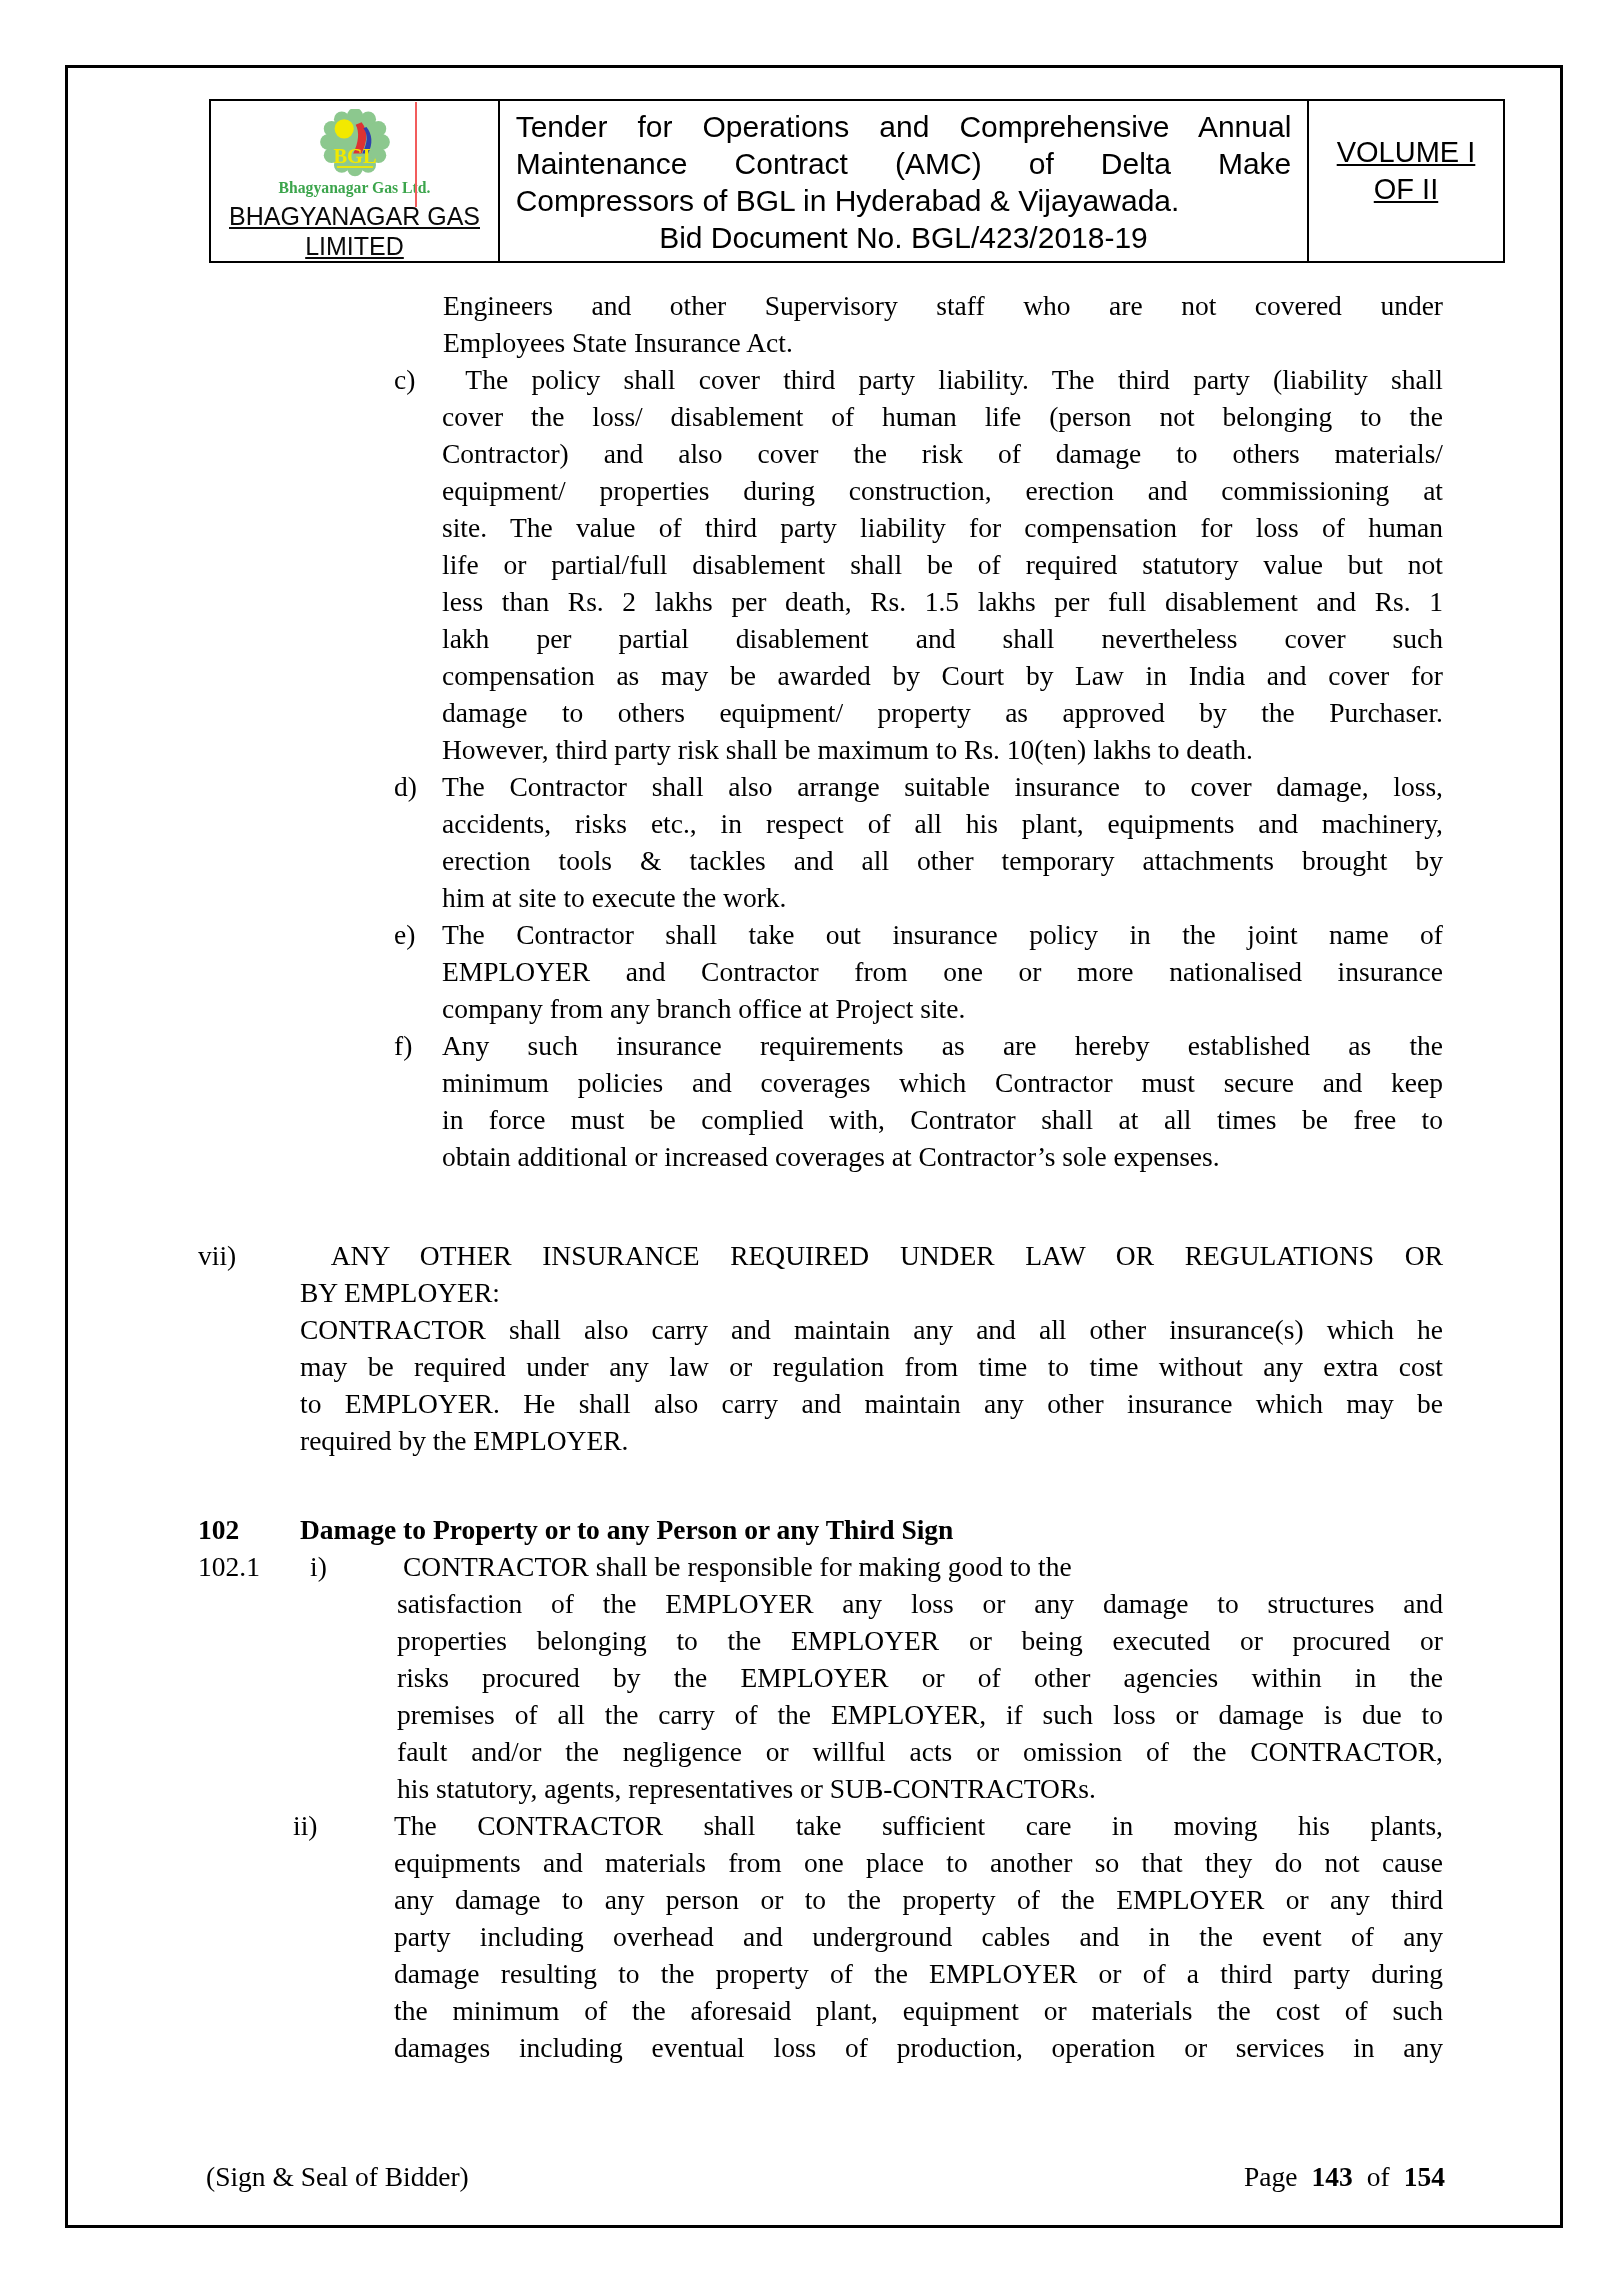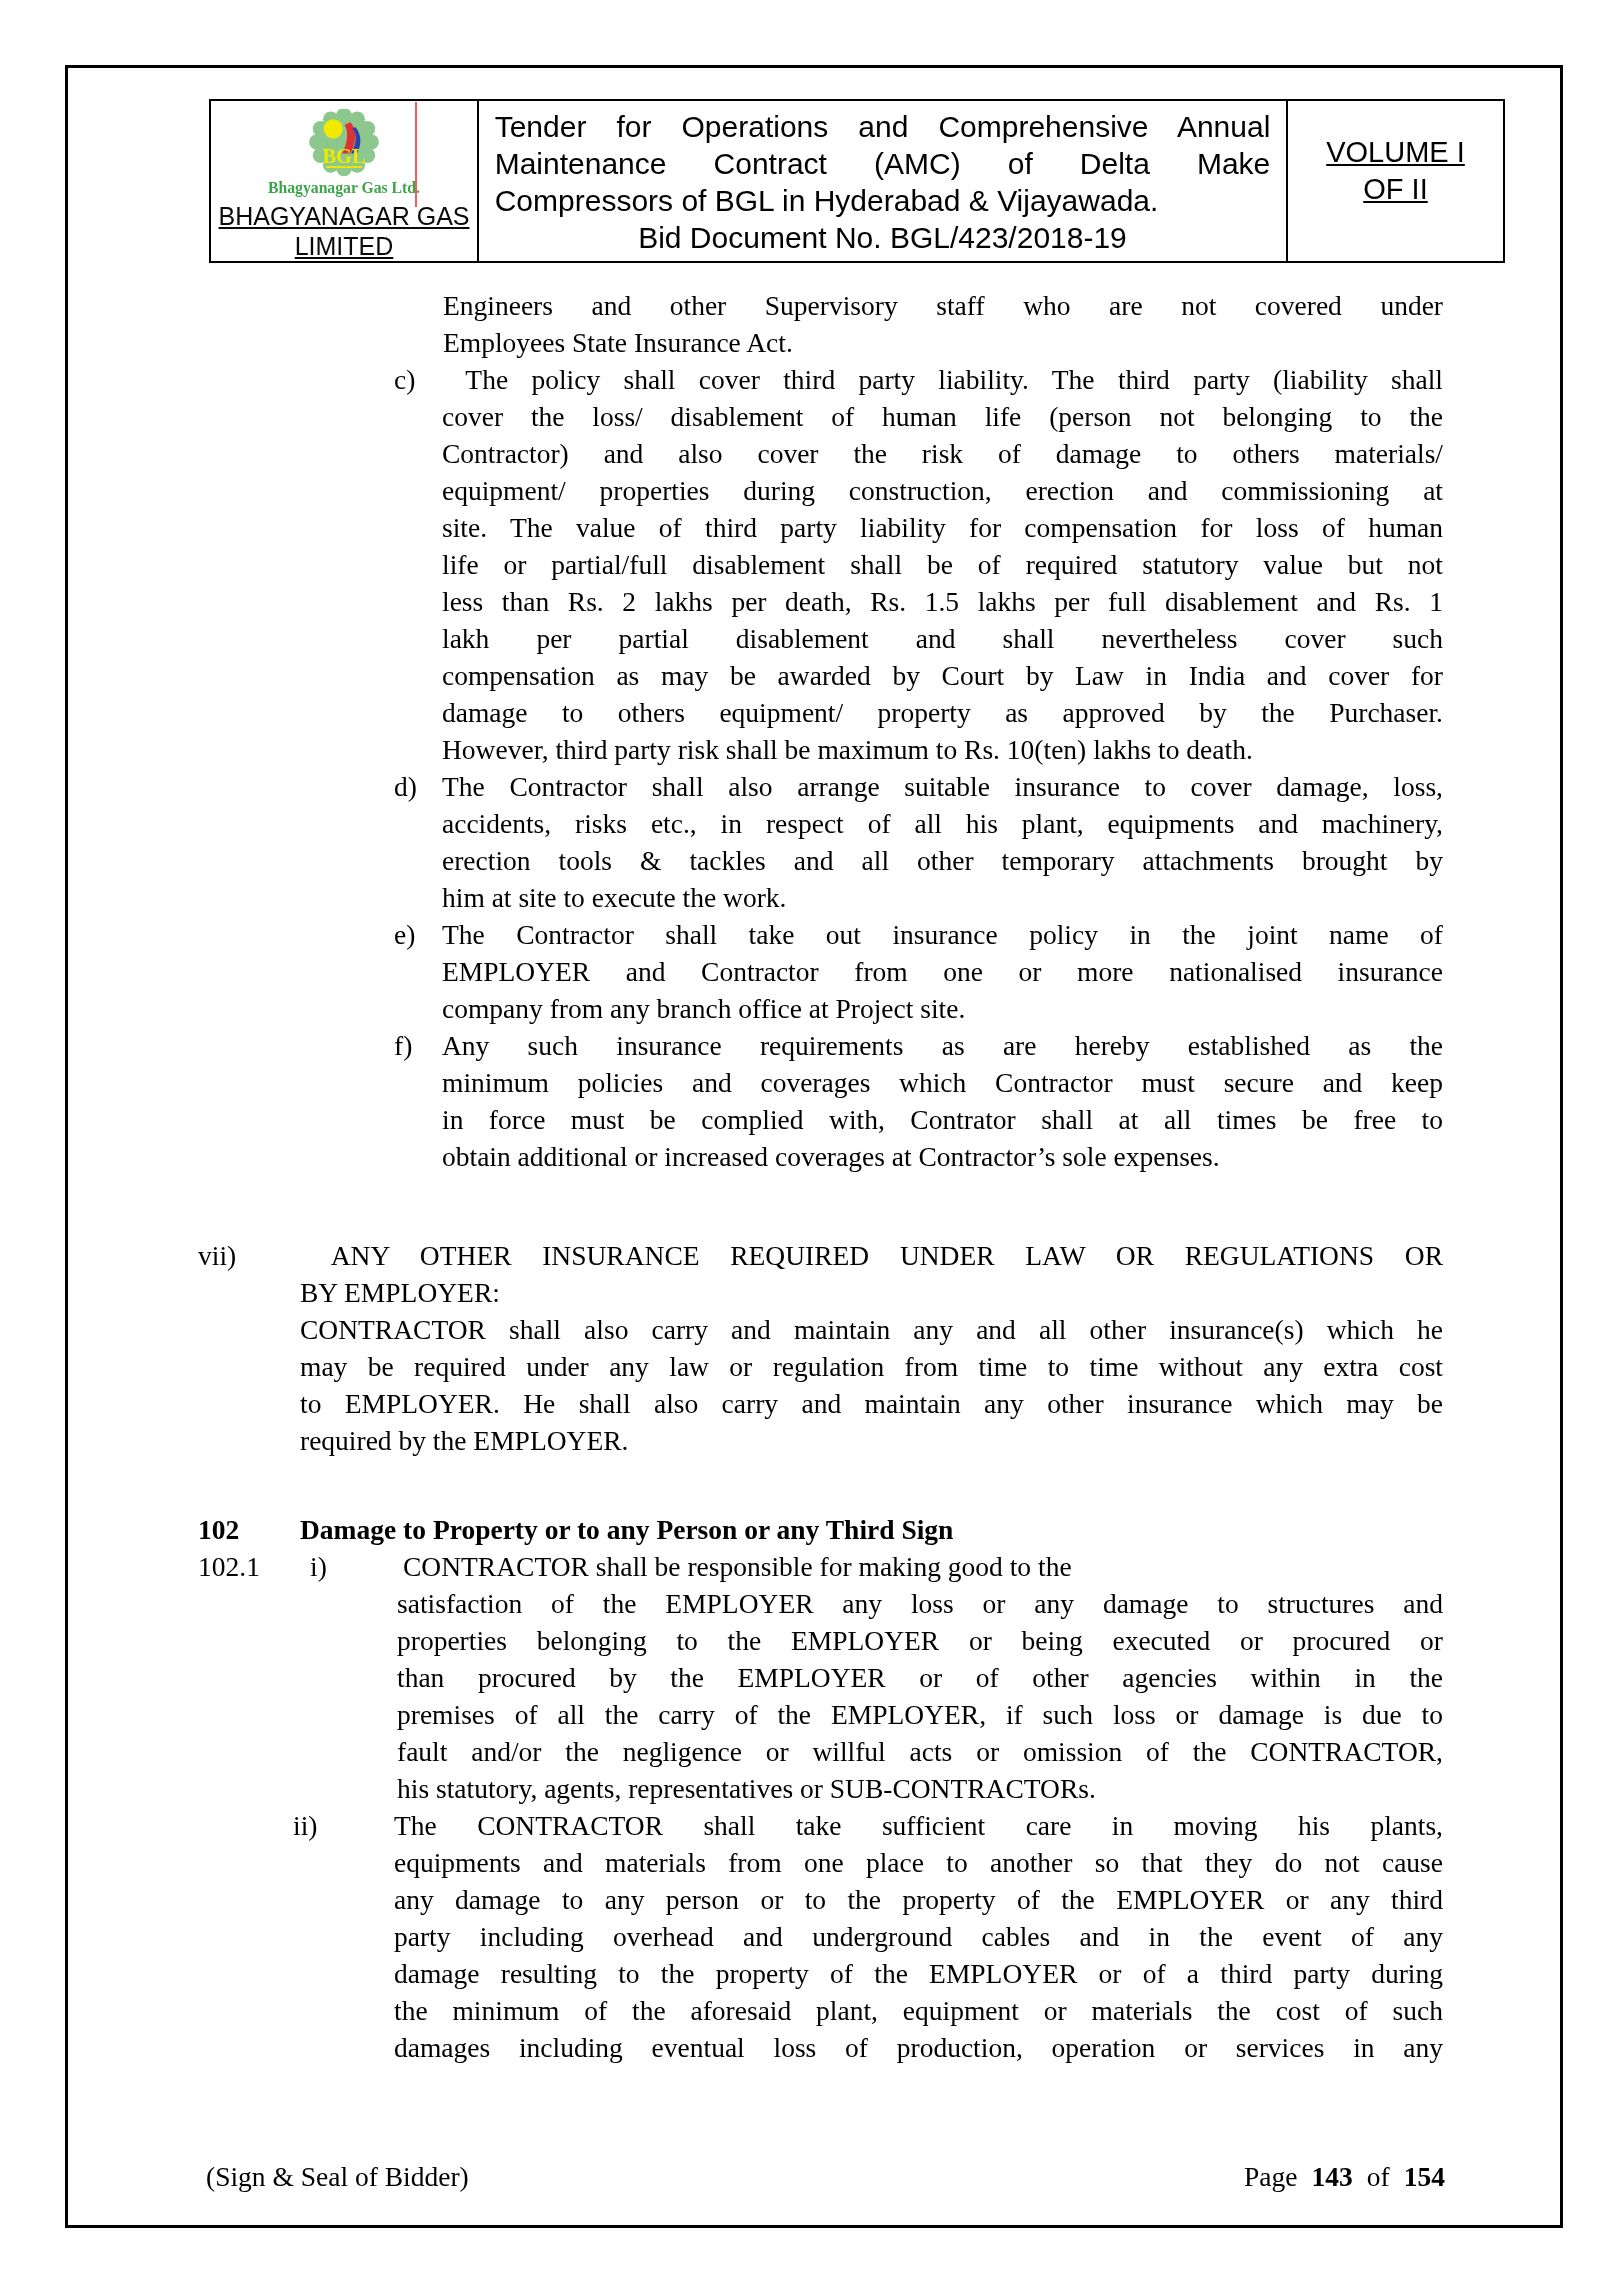--- a/index.html
+++ b/index.html
@@ -5,21 +5,21 @@
   html,body { margin:0; padding:0; background:#ffffff; }
   .page { position:relative; width:1623px; height:2295px; background:#ffffff; overflow:hidden;
           font-family:"Liberation Serif", serif; color:#000; }
   .frame { position:absolute; left:65px; top:65px; width:1498px; height:2163px;
            border:3.3px solid #000; box-sizing:border-box; }
 
   
   .hdr-table { position:absolute; left:141px; top:31px; width:1296px; height:164px;
                border:2.6px solid #000; box-sizing:border-box; display:flex; }
   .cell { box-sizing:border-box; }
-  .logo-cell { width:268px; border-right:2.6px solid #000; position:relative;
+  .logo-cell { width:289px; border-right:2.6px solid #000; position:relative;
                display:flex; flex-direction:column; align-items:center; padding-top:7.9px; }
   .title-cell { width:809px; border-right:2.6px solid #000; padding:6.5px 15.7px 0 15.7px;
                 font-family:"Liberation Sans", sans-serif; font-size:30px; line-height:37px; }
   .volume-cell { flex:1; display:flex; flex-direction:column; align-items:center; justify-content:center;
                  padding-bottom:19.6px; font-family:"Liberation Sans", sans-serif; font-size:29px; line-height:37px; }
   .red-rule { position:absolute; left:204px; top:1.3px; width:2px; height:105px; background:#f25c5c; }
 
   .tl { text-align:justify; text-align-last:justify; }
   .tl.last { text-align-last:left; }
   .bid-line { text-align:center; }
@@ -193,21 +193,21 @@
       </div>
 
       <div class="row-1021">
         <div class="num">102.1</div>
         <div class="m2">i)</div>
         <div class="first">CONTRACTOR shall be responsible for making good to the</div>
       </div>
       <div class="i-cont">
           <div class="jl">satisfaction of the EMPLOYER any loss or any damage to structures and</div>
           <div class="jl">properties belonging to the EMPLOYER or being executed or procured or</div>
-          <div class="jl">than procured by the EMPLOYER or of other agencies within in the</div>
+          <div class="jl">risks procured by the EMPLOYER or of other agencies within in the</div>
           <div class="jl">premises of all the carry of the EMPLOYER, if such loss or damage is due to</div>
           <div class="jl">fault and/or the negligence or willful acts or omission of the CONTRACTOR,</div>
           <div class="jl last">his statutory, agents, representatives or SUB-CONTRACTORs.</div>
         </div>
 
       <div class="ii-row">
         <div class="marker">ii)</div>
         <div class="lines">
             <div class="jl">The CONTRACTOR shall take sufficient care in moving his plants,</div>
             <div class="jl">equipments and materials from one place to another so that they do not cause</div>

